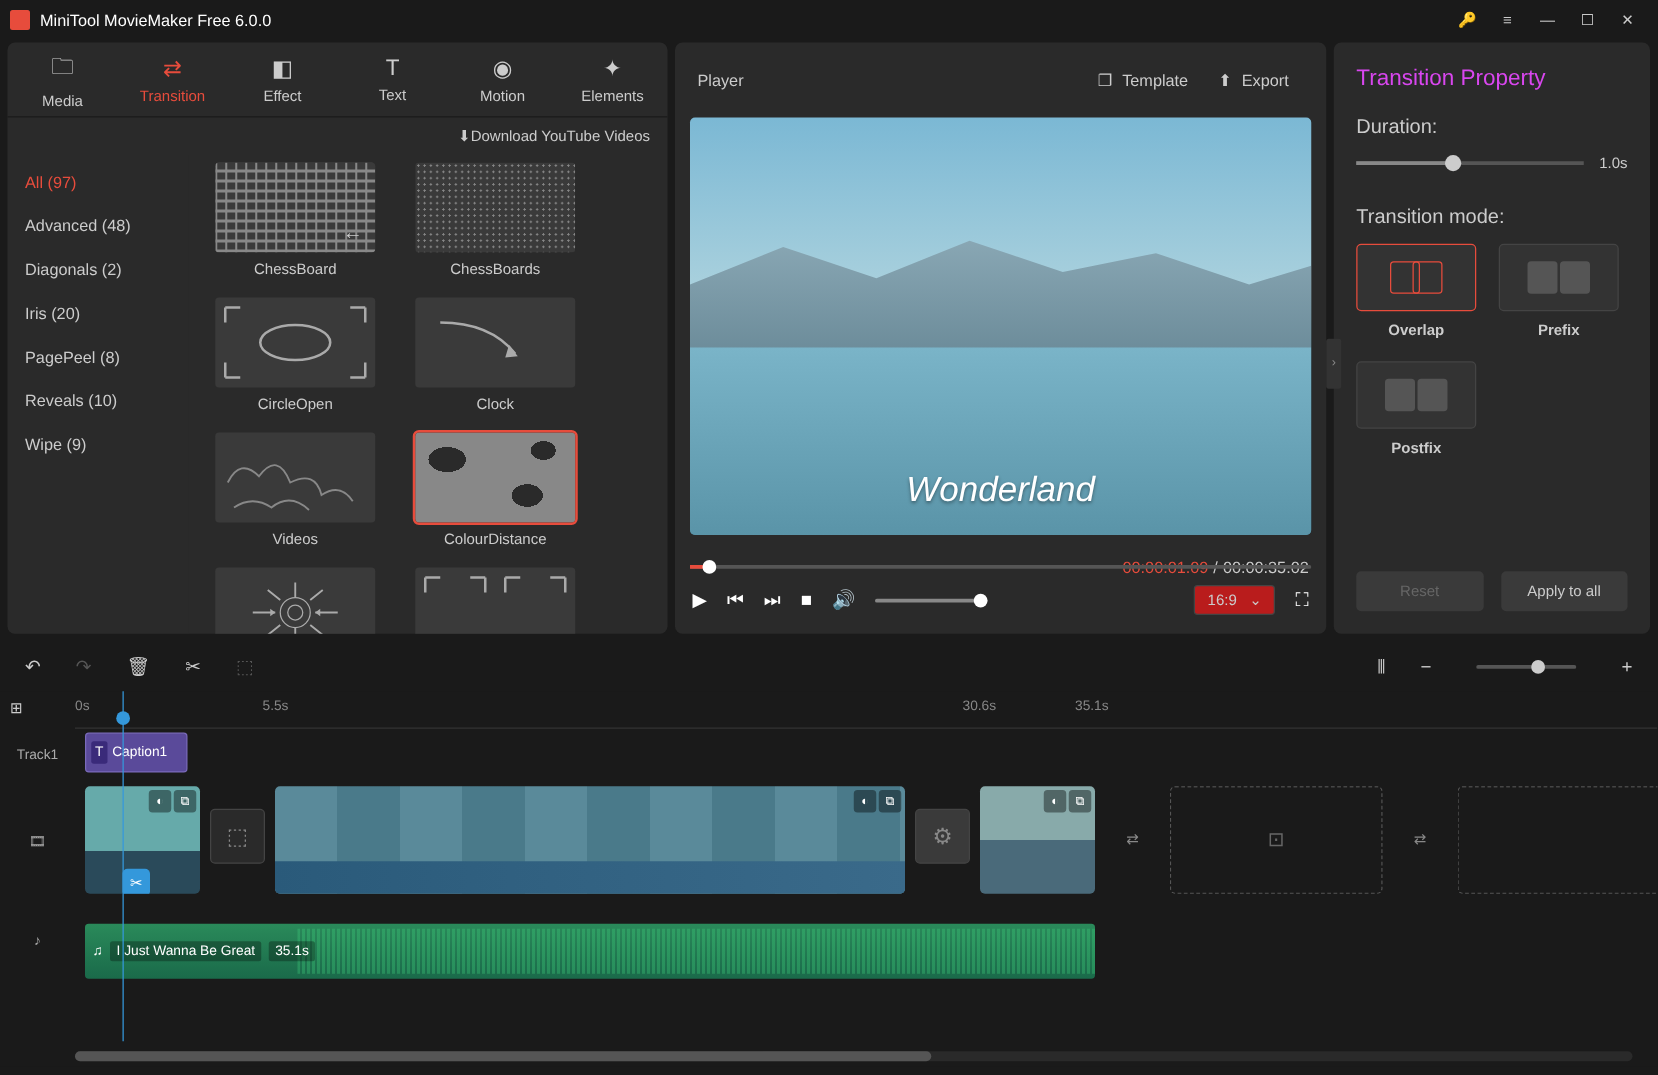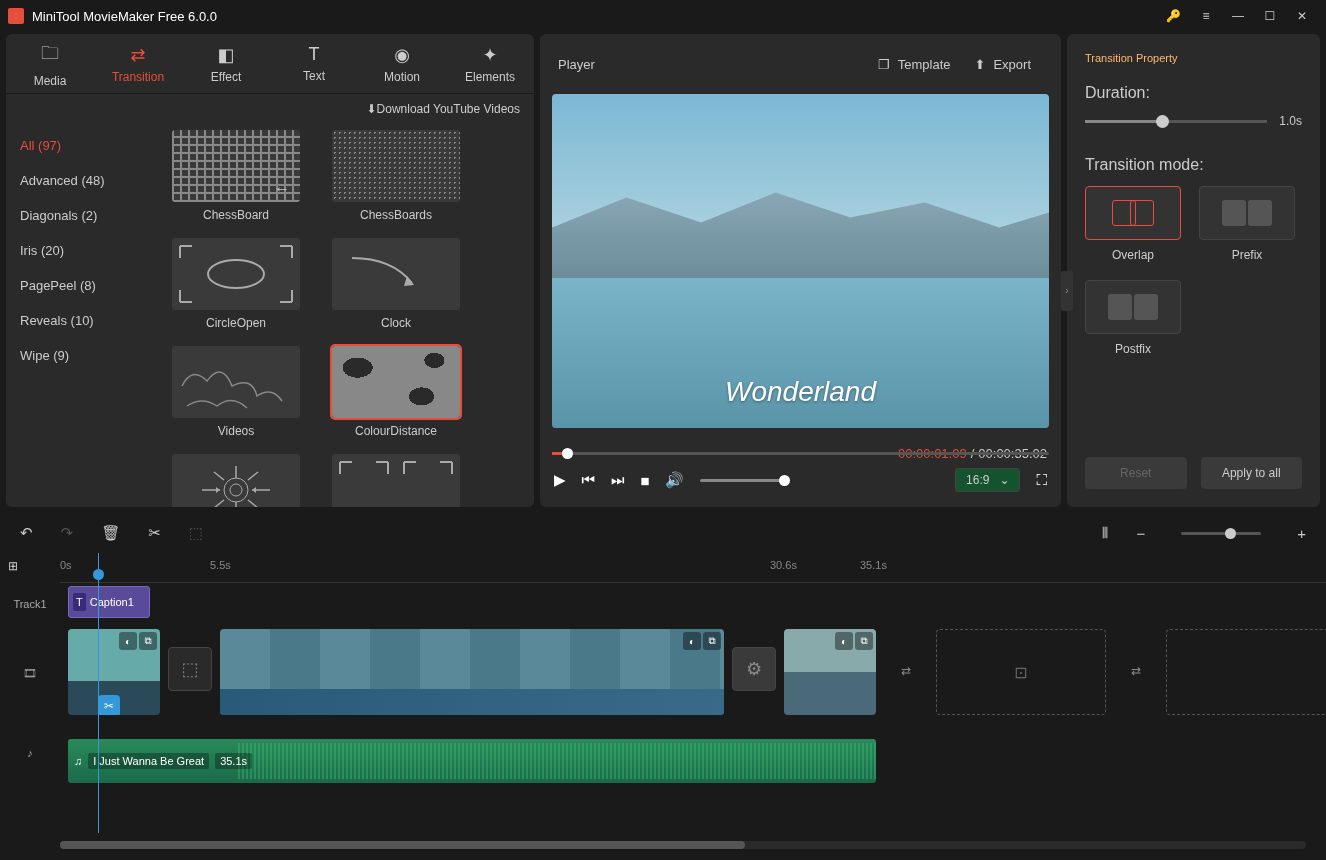--- a/index.html
+++ b/index.html
@@ -53,30 +53,30 @@
 .scrubfill { position: absolute; top: 10px; left: 0; width: 3%; height: 3px; background: #e74c3c; }
 .scrubhead { position: absolute; top: 6px; left: 3%; width: 11px; height: 11px; background: #fff; border-radius: 50%; margin-left: -5px; }
 .timerow { display: flex; justify-content: flex-end; padding: 0 14px; gap: 4px; font-size: 13px; }
 .timerow .cur { color: #e74c3c; }
 .timerow .tot { color: #ccc; }
 .controls { height: 46px; display: flex; align-items: center; padding: 0 14px 8px 14px; gap: 16px; }
 .cbtn { color: #fff; cursor: pointer; font-size: 15px; }
 .volslider { width: 90px; height: 3px; background: #888; border-radius: 2px; position: relative; }
 .volslider::after { content: ''; position: absolute; right: 0; top: -4px; width: 11px; height: 11px; background: #fff; border-radius: 50%; }
 .controls .spacer { flex: 1; }
-.aspect { background: #14532d; border: 1px solid #444; padding: 4px 10px; border-radius: 3px; display: flex; align-items: center; gap: 10px; cursor: pointer; }
-
-
-.rtitle { font-size: 11px; color: #fdba74; margin-bottom: 20px; }
+.aspect { background: #b91c1c; border: 1px solid #444; padding: 4px 10px; border-radius: 3px; display: flex; align-items: center; gap: 10px; cursor: pointer; }
+
+
+.rtitle { font-size: 18px; color: #d946ef; margin-bottom: 20px; }
 .rlabel { font-size: 16px; color: #ccc; margin-bottom: 12px; }
 .durslider { display: flex; align-items: center; gap: 12px; margin-bottom: 28px; }
 .durtrack { flex: 1; height: 3px; background: #555; position: relative; }
 .durfill { position: absolute; left: 0; top: 0; height: 3px; width: 42%; background: #888; }
 .durhead { position: absolute; left: 42%; top: -5px; width: 13px; height: 13px; background: #ccc; border-radius: 50%; margin-left: -6px; }
-.modegrid { display: flex; gap: 18px; flex-wrap: wrap; margin-top: 10px; }
+.modegrid { display: flex; gap: 18px; flex-wrap: wrap; margin-top: 10px; font-weight: bold; }
 .modeitem { display: flex; flex-direction: column; align-items: center; gap: 8px; }
 .modebox { width: 96px; height: 54px; background: #333; border: 1px solid #444; border-radius: 4px; display: flex; align-items: center; justify-content: center; gap: 0; cursor: pointer; }
 .modebox.active { border-color: #e74c3c; }
 .modebox .mb { width: 24px; height: 26px; background: #555; border-radius: 3px; }
 .modebox.active .mb { border: 1px solid #e74c3c; background: transparent; }
 .rbtns { position: absolute; bottom: 18px; left: 18px; right: 18px; display: flex; gap: 14px; }
 .rbtn { flex: 1; height: 32px; background: #3a3a3a; border-radius: 4px; display: flex; align-items: center; justify-content: center; cursor: pointer; font-size: 12px; }
 .rbtn.disabled { color: #666; }
 .expand { position: absolute; left: -6px; top: 50%; width: 12px; height: 40px; background: #333; display: flex; align-items: center; justify-content: center; cursor: pointer; font-size: 10px; color: #888; border-radius: 2px; }
 

